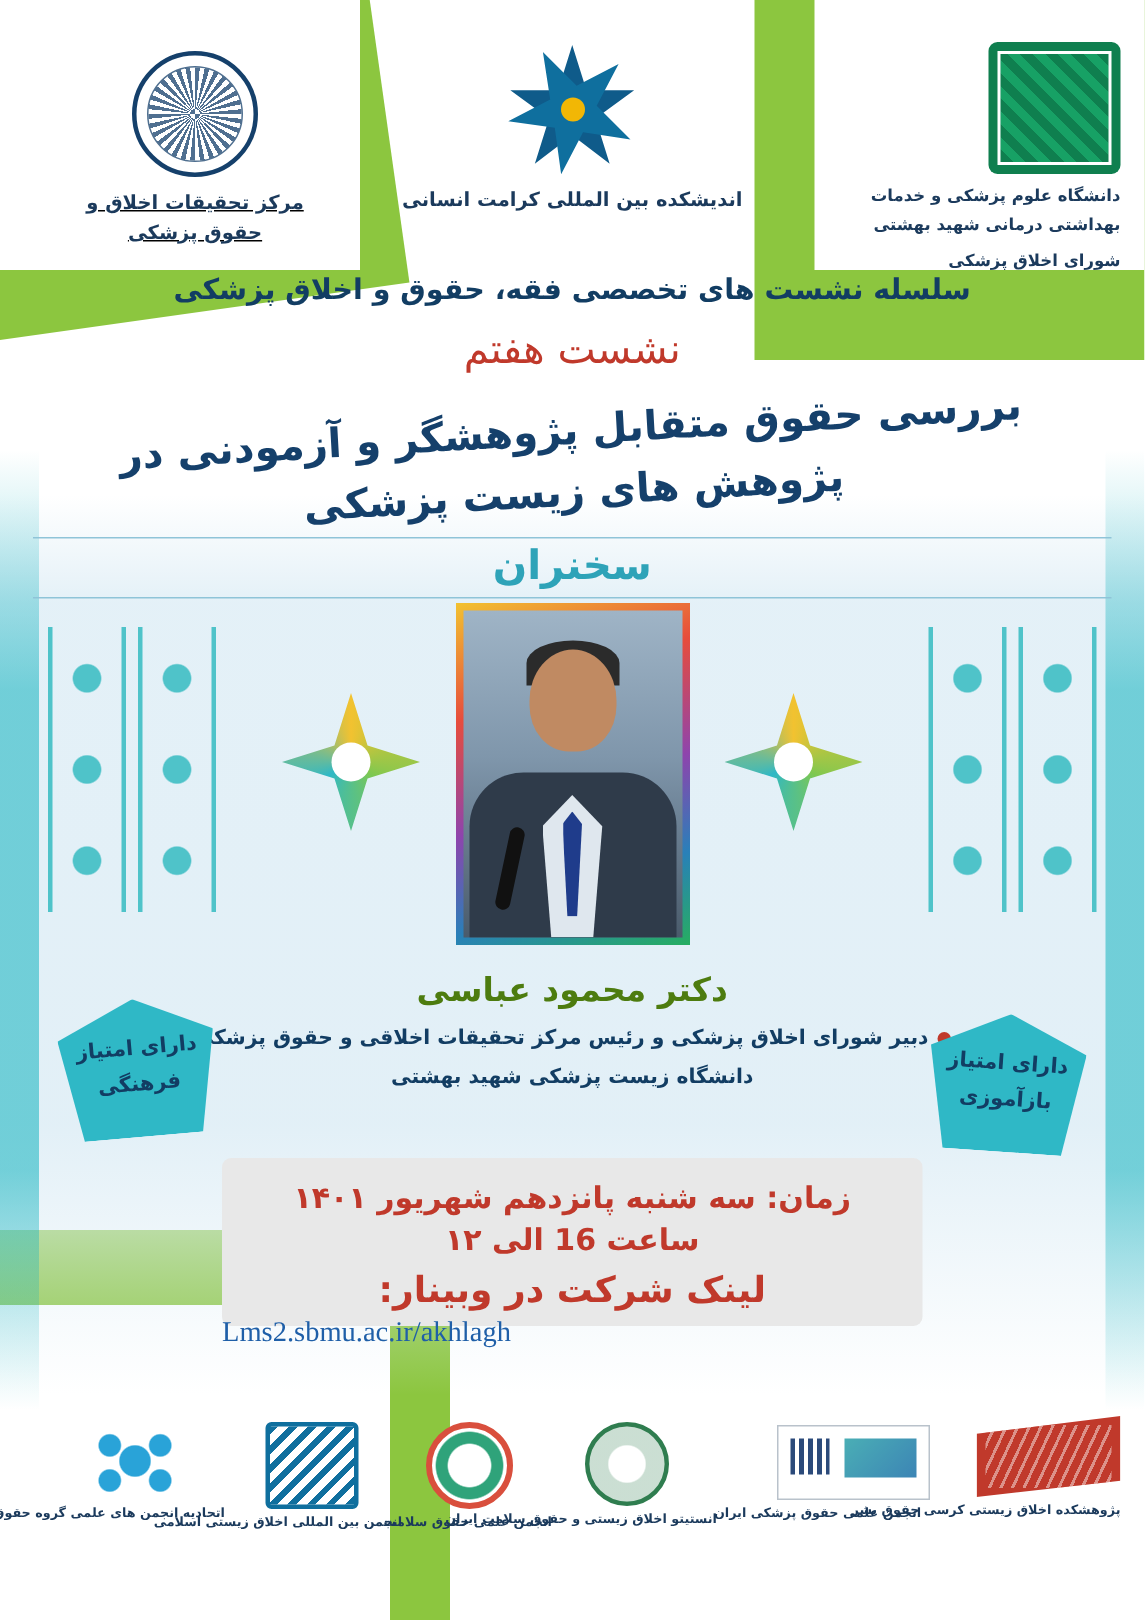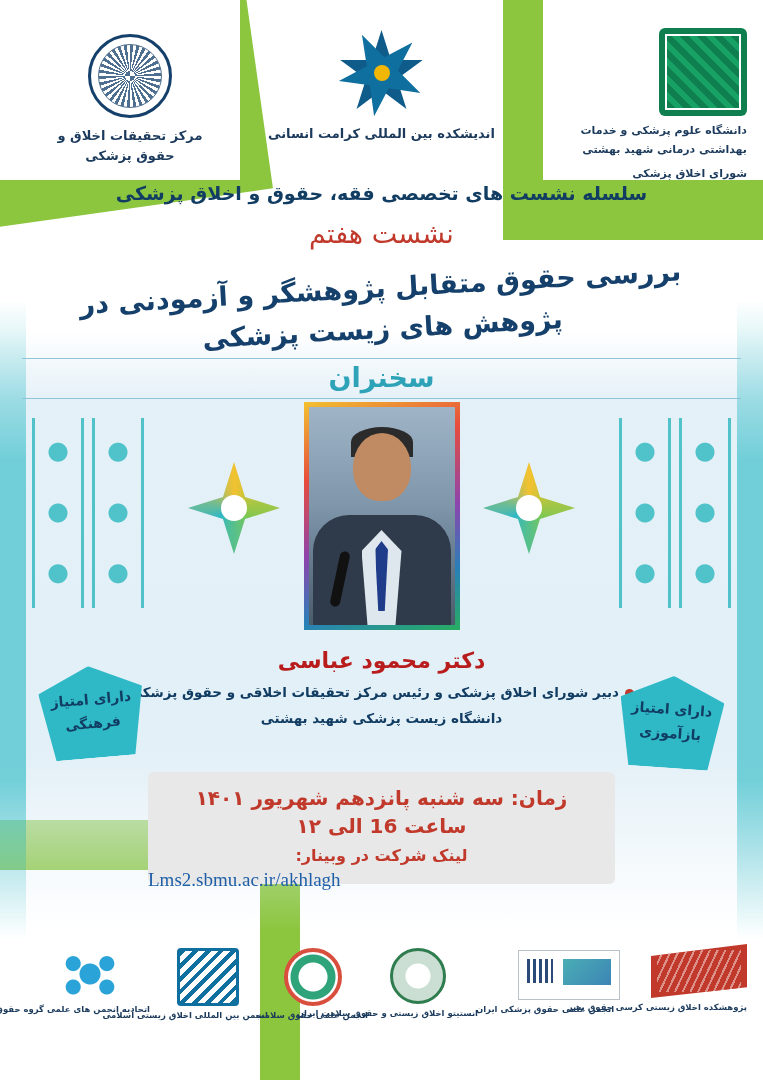--- a/index.html
+++ b/index.html
@@ -60,21 +60,21 @@
     position:absolute;right:0;top:300px;width:26px;height:640px;
     background:linear-gradient(180deg,rgba(0,150,160,0) 0%, #13b3bf 25%, #13b3bf 75%, rgba(0,150,160,0) 100%);
     opacity:.55;
   }
 
   
   .header{
     position:absolute;top:0;left:0;right:0;height:175px;
   }
   .logo-block{position:absolute;text-align:center;}
-  .logo-left{left:40px;top:34px;width:180px;}
+  .logo-left{left:40px;top:34px;width:180px;text-decoration:underline;}
   .logo-center{left:50%;transform:translateX(-50%);top:30px;width:240px;}
   .logo-right{right:16px;top:28px;width:210px;}
 
   .medal{
     width:78px;height:78px;border-radius:50%;
     border:3px solid #15406b;margin:0 auto;
     background:#ffffff;position:relative;
   }
   .medal:after{
     content:"";position:absolute;inset:7px;border-radius:50%;
@@ -192,21 +192,21 @@
     clip-path:polygon(50% 0,100% 12%,75% 100%,25% 100%,0 12%);
   }
   .ph-mic{
     position:absolute;left:26px;bottom:18px;width:10px;height:56px;
     background:#111;border-radius:5px;transform:rotate(12deg);
   }
 
   
   .speaker-name{
     position:absolute;top:648px;left:0;right:0;text-align:center;
-    font-size:22px;font-weight:bold;color:#b91c1c;
+    font-size:22px;font-weight:bold;color:#4d7c0f;
   }
   .speaker-role{
     position:absolute;top:680px;left:90px;right:90px;text-align:center;
     font-size:13.5px;font-weight:bold;color:#123d63;line-height:1.9;
   }
   .bullet-dot{
     display:inline-block;width:9px;height:9px;border-radius:50%;
     background:#c0392b;vertical-align:middle;margin-left:6px;
   }
 
@@ -225,21 +225,21 @@
   
   .infobox{
     position:absolute;left:148px;right:148px;top:772px;height:112px;
     background:#e8e8e8;border-radius:6px;
   }
   .info-line{
     text-align:center;font-weight:bold;color:#c0392b;
   }
   .info-date{font-size:20px;padding-top:14px;}
   .info-time{font-size:20px;padding-top:4px;}
-  .info-link-label{font-size:16px;padding-top:8px;}
+  .info-link-label{font-size:24px;padding-top:8px;}
   .info-url{
     font-size:19px;color:#1f5fa8;text-align:left;padding-top:4px;
     direction:ltr;font-family:"Liberation Serif",serif;
   }
 
   
   .footer{
     position:absolute;left:0;right:0;bottom:0;height:150px;
   }
   .f-item{position:absolute;text-align:center;}

